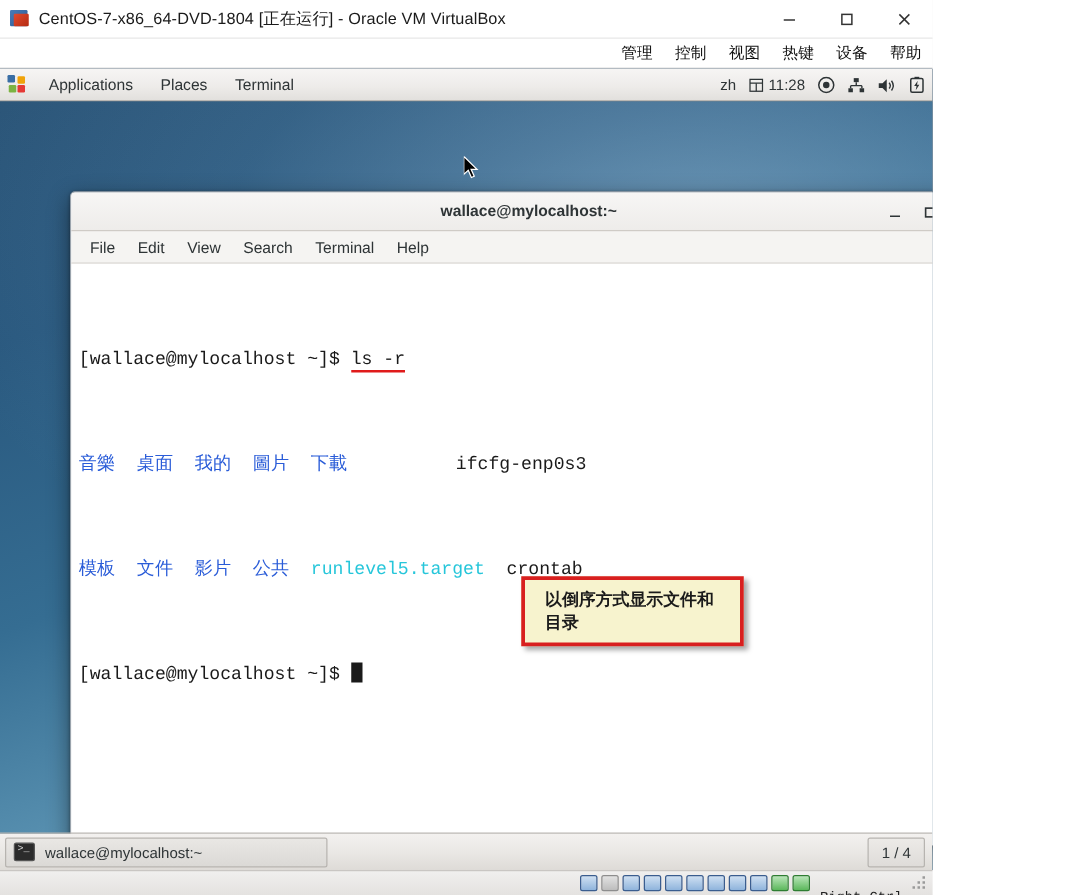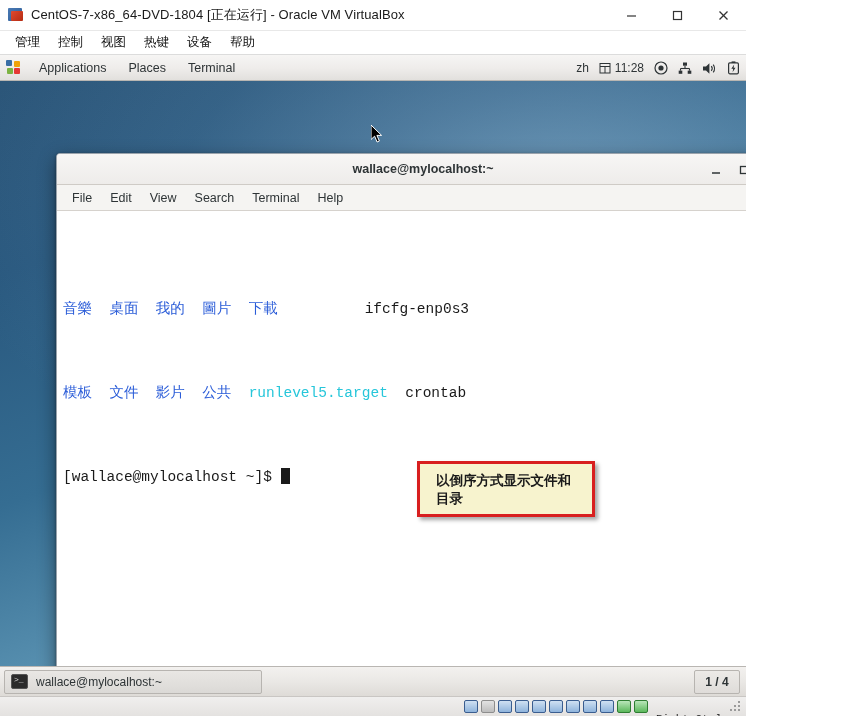--- a/index.html
+++ b/index.html
@@ -28,21 +28,21 @@
                     background:linear-gradient(135deg,#e04a2f 0%,#b52b12 100%);
                     border-radius:1px; }
   #vbox-title-text { font-size:13px; color:#1a1a1a; letter-spacing:.1px; }
   #vbox-winbtns { position:absolute; right:0; top:0; height:31px; display:flex; }
   .vbox-wb { width:46px; height:31px; display:flex; align-items:center;
              justify-content:center; color:#333; }
   .vbox-wb svg { display:block; }
 
   
   #vbox-menubar { height:24px; background:#ffffff; display:flex; align-items:center;
-                  padding-left:6px; flex:0 0 24px; border-bottom:1px solid #dcdcdc;}
+                  padding-left:6px; flex:0 0 24px; border-bottom:1px solid #dcdcdc;justify-content:flex-end;}
   .vbox-menu-item { font-size:12.5px; color:#111; padding:2px 9px; white-space:nowrap; }
 
   
   #guest-screen { flex:1 1 auto; position:relative; overflow:hidden;
                   background:#11324f; }
 
   
   #gnome-panel {
     height:26px; background:linear-gradient(180deg,#f6f5f4 0%,#eeecea 55%,#e2e0dd 100%);
     border-bottom:1px solid #b9b6b2; display:flex; align-items:center;
@@ -100,21 +100,21 @@
   #task-term-icon { width:17px; height:15px; background:#2b2b2b;
                     border:1px solid #555; border-radius:2px; position:relative; }
   #task-term-icon::after { content:">_"; position:absolute; left:2px; top:0px;
      font-family:"Liberation Mono", monospace; font-size:8px; color:#d8d8d8; }
   #task-button span { font-size:12px; color:#2e3436; }
   #workspace-indicator {
     position:absolute; right:6px; top:3px; height:24px; min-width:46px;
     display:flex; align-items:center; justify-content:center;
     background:linear-gradient(180deg,#eceae7 0%,#dfdcd9 100%);
     border:1px solid #b7b4b0; border-radius:2px;
-    font-size:12px; color:#2e3436; padding:0 8px;font-weight:bold;
+    font-size:12px; color:#2e3436; padding:0 8px;
   }
 
   
   #terminal-window {
     position:absolute; left:56px; top:72px; width:734px; height:524px;
     background:#ffffff; z-index:4;
     box-shadow:0 6px 18px rgba(0,0,0,.45), 0 1px 3px rgba(0,0,0,.4);
     border:1px solid #9aa3ac; border-radius:4px 4px 2px 2px;
     display:flex; flex-direction:column; overflow:hidden;
   }
@@ -317,20 +317,21 @@
           <div class="term-menu-item">Edit</div>
           <div class="term-menu-item">View</div>
           <div class="term-menu-item">Search</div>
           <div class="term-menu-item">Terminal</div>
           <div class="term-menu-item">Help</div>
         </div>
 
         <div id="term-body">
           <div id="term-text">
 
+            <span class="t-line"><span class="t-plain">[wallace@mylocalhost ~]$ </span><span style="position:relative; display:inline-block;"><span class="t-plain">ls -r</span><span id="cmd-underline"></span></span></span>
 
             <span class="t-line"><span class="t-dir">音樂</span><span class="t-plain">  </span><span class="t-dir">桌面</span><span class="t-plain">  </span><span class="t-dir">我的</span><span class="t-plain">  </span><span class="t-dir">圖片</span><span class="t-plain">  </span><span class="t-dir">下載</span><span class="t-plain">          </span><span class="t-plain">ifcfg-enp0s3</span></span>
 
             <span class="t-line"><span class="t-dir">模板</span><span class="t-plain">  </span><span class="t-dir">文件</span><span class="t-plain">  </span><span class="t-dir">影片</span><span class="t-plain">  </span><span class="t-dir">公共</span><span class="t-plain">  </span><span class="t-link">runlevel5.target</span><span class="t-plain">  </span><span class="t-plain">crontab</span></span>
 
             <span class="t-line"><span class="t-plain">[wallace@mylocalhost ~]$ </span><span class="cursor-block"></span></span>
 
           </div>
 
           <div id="term-scrollbar">

